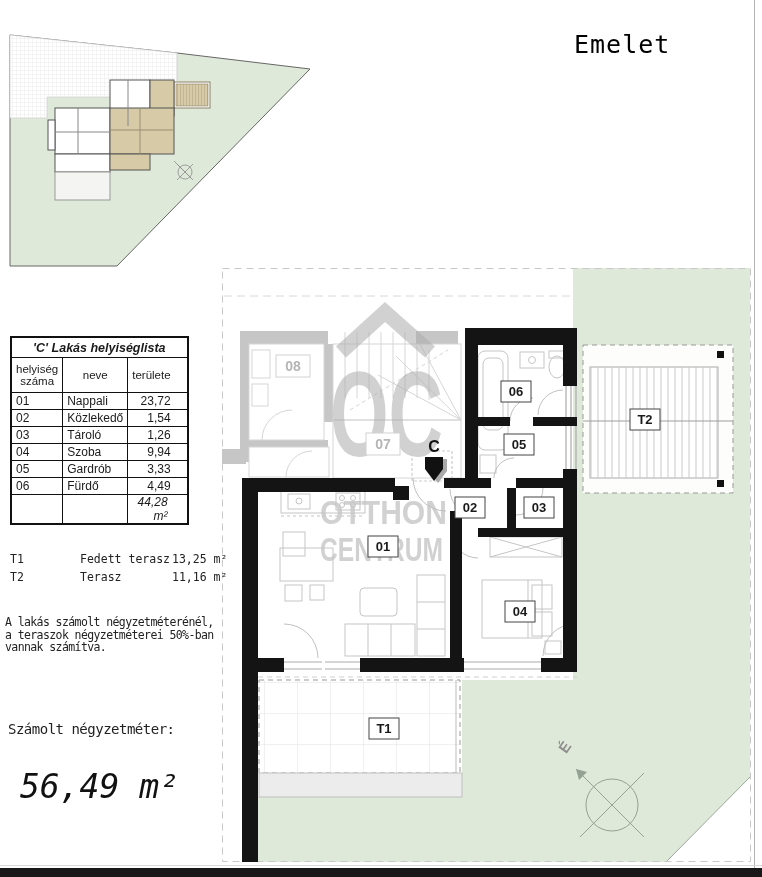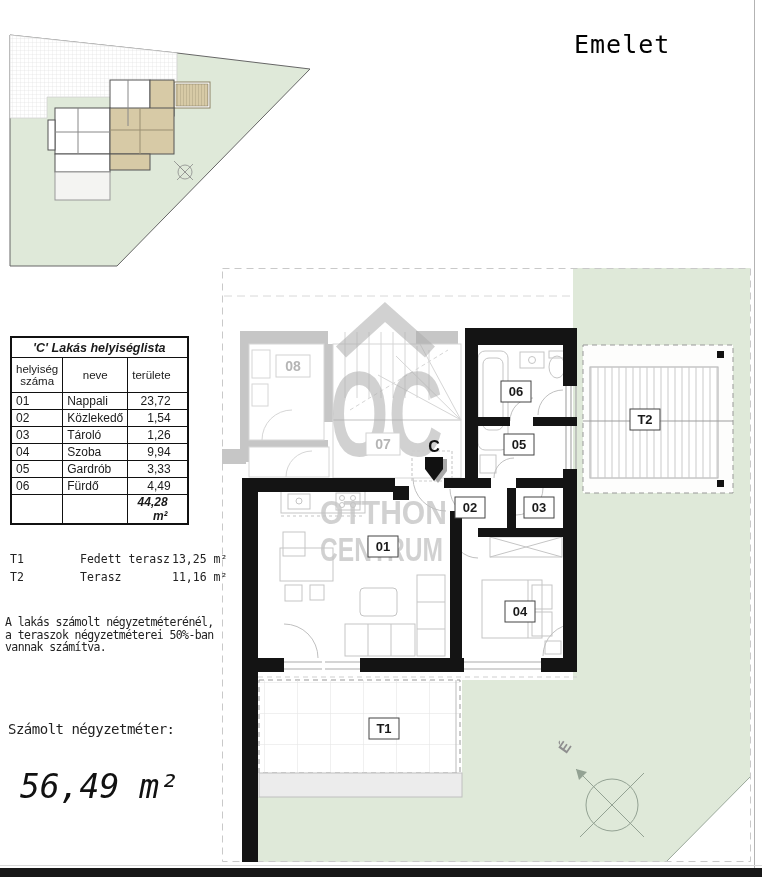--- a/index.html
+++ b/index.html
@@ -15,21 +15,21 @@
   #bottom-bar{left:0;top:868px;width:762px;height:9px;background:#181818;}
   
   #room-table{left:10px;top:336px;width:162px;border-collapse:collapse;font-size:12px;}
   #room-table td,#room-table th{border:1px solid #111;padding:0 4px;height:16px;}
   #room-table{border:2px solid #111;}
   #room-table .title{font-style:italic;font-weight:bold;font-size:12.5px;text-align:center;height:19px;}
   #room-table .hdr{font-weight:normal;font-size:11.5px;text-align:center;height:34px;vertical-align:middle;margin-top:27px;}
   #room-table .num{width:57px;}
   #room-table .nam{width:57px;}
   #room-table .are{width:54px;text-align:right;padding-right:16px;}
-  #room-table .tot{font-style:italic;font-weight:bold;text-align:right;padding-right:19px;}
+  #room-table .tot{font-style:italic;font-weight:normal;text-align:right;padding-right:19px;}
   
   #terraces{left:10px;top:550px;font-family:"DejaVu Sans Mono",monospace;font-size:11.5px;color:#222;}
   #terraces .trow{display:flex;height:18px;line-height:18px;}
   #terraces .tc{width:70px;}
   #terraces .tn{width:92px;}
   
   #note{left:5px;top:616px;font-family:"DejaVu Sans Mono",monospace;font-size:11.5px;
         line-height:12.5px;letter-spacing:-0.6px;color:#222;white-space:nowrap;}
   
   #calc-label{left:8px;top:721px;font-family:"DejaVu Sans Mono",monospace;font-size:14px;

